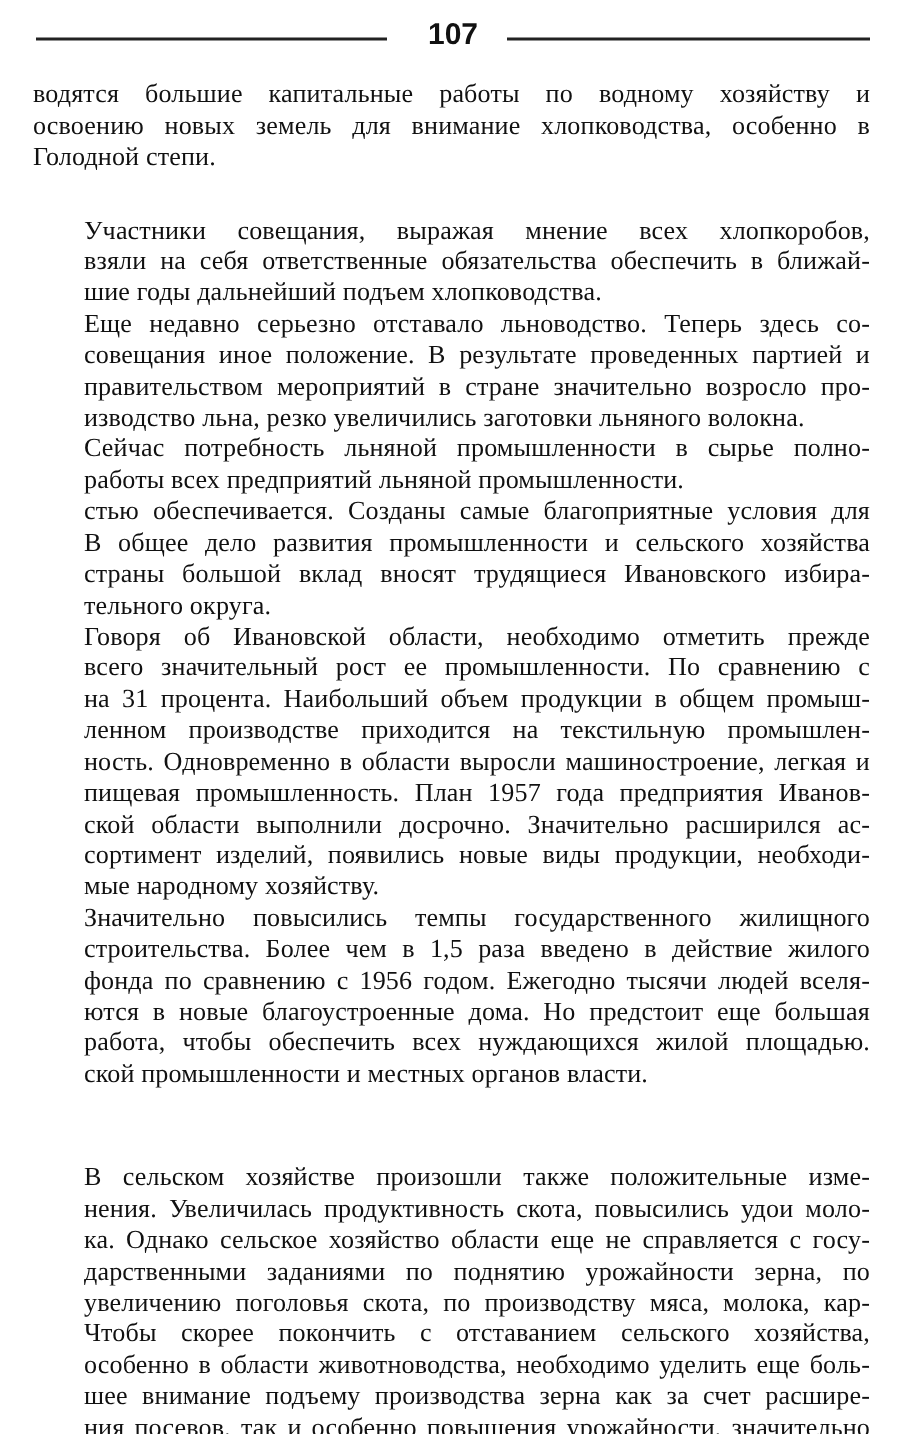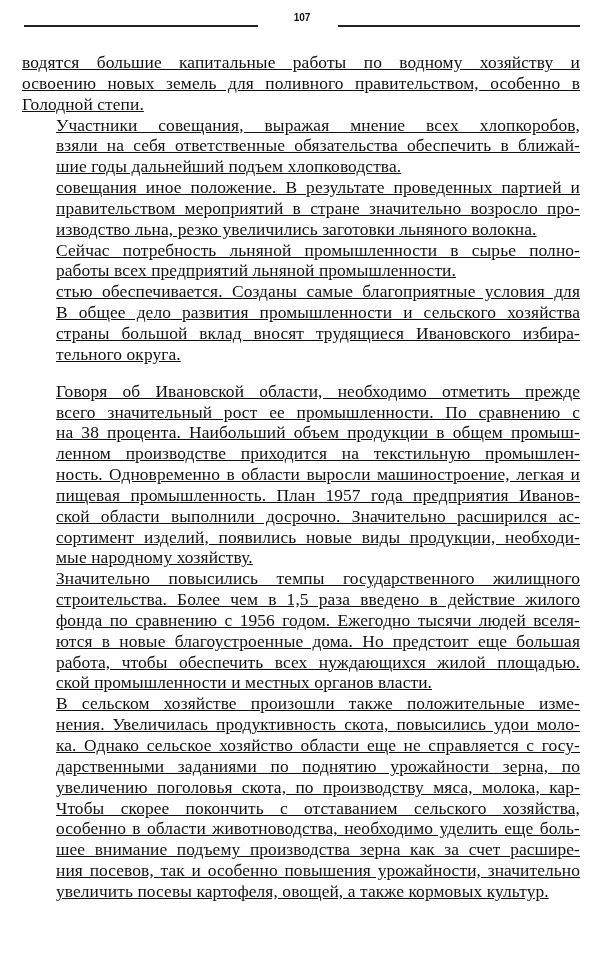--- a/index.html
+++ b/index.html
@@ -3,85 +3,86 @@
 <meta charset="utf-8">
 <style>
   html,body{margin:0;padding:0;background:#fff;}
   body{width:600px;height:956px;position:relative;overflow:hidden;
     font-family:"Liberation Serif","DejaVu Serif",serif;color:#111;}
   .header{position:absolute;top:12px;left:24px;width:556px;height:20px;}
   .rule{position:absolute;top:13px;height:1.5px;background:#222;}
   .rule.l{left:0;width:234px;}
   .rule.r{left:314px;width:242px;}
   .pageno{position:absolute;left:0;width:556px;top:0;text-align:center;
-    font-family:"Liberation Sans",sans-serif;font-size:10px;font-weight:bold;}
+    font-family:"Liberation Sans",sans-serif;font-size:20px;font-weight:bold;}
   .text{position:absolute;top:52px;left:22px;width:558px;
     font-size:17.4px;line-height:20.85px;text-align:justify;
     font-family:"Liberation Serif","DejaVu Serif",serif;letter-spacing:0.1px;}
   .p{margin:0;text-indent:0;}
   .p.ind{text-indent:34px;}
-  .ln{display:block;text-align:justify;text-align-last:justify;white-space:nowrap;text-decoration:underline;}
+  .ln{display:block;text-align:justify;text-align-last:justify;white-space:nowrap;}
   .ln.last{text-align-last:left;}
 </style>
 </head>
 <body>
 
 <div class="header">
   <div class="rule l"></div>
   <div class="pageno">107</div>
   <div class="rule r"></div>
 </div>
 
 <div class="text" id="body-text">
     <div class="p">
       <span class="ln">водятся большие капитальные работы по водному хозяйству и</span>
-      <span class="ln">освоению новых земель для поливного правительством, особенно в</span>
+      <span class="ln">освоению новых земель для внимание хлопководства, особенно в</span>
       <span class="ln last">Голодной степи.</span>
     </div>
     <div class="p ind">
-      <span class="ln" style="text-indent: 34px;">Участники совещания, выражая мнение всех хлопкоробов,</span>
+      <span class="ln" style="text-indent: 34px; margin-top: 28px;">Участники совещания, выражая мнение всех хлопкоробов,</span>
       <span class="ln">взяли на себя ответственные обязательства обеспечить в ближай-</span>
       <span class="ln last">шие годы дальнейший подъем хлопководства.</span>
     </div>
     <div class="p ind">
+      <span class="ln" style="text-indent: 34px;">Еще недавно серьезно отставало льноводство. Теперь здесь со-</span>
       <span class="ln">совещания иное положение. В результате проведенных партией и</span>
       <span class="ln">правительством мероприятий в стране значительно возросло про-</span>
       <span class="ln last">изводство льна, резко увеличились заготовки льняного волокна.</span>
     </div>
     <div class="p ind">
       <span class="ln" style="text-indent: 34px;">Сейчас потребность льняной промышленности в сырье полно-</span>
       <span class="ln last">работы всех предприятий льняной промышленности.</span>
       <span class="ln">стью обеспечивается. Созданы самые благоприятные условия для</span>
     </div>
     <div class="p ind">
       <span class="ln" style="text-indent: 34px;">В общее дело развития промышленности и сельского хозяйства</span>
       <span class="ln">страны большой вклад вносят трудящиеся Ивановского избира-</span>
       <span class="ln last">тельного округа.</span>
     </div>
     <div class="p ind">
-      <span class="ln" style="text-indent: 34px; margin-top: 16px;">Говоря об Ивановской области, необходимо отметить прежде</span>
+      <span class="ln" style="text-indent: 34px;">Говоря об Ивановской области, необходимо отметить прежде</span>
       <span class="ln">всего значительный рост ее промышленности. По сравнению с</span>
-      <span class="ln">на 38 процента. Наибольший объем продукции в общем промыш-</span>
+      <span class="ln">на 31 процента. Наибольший объем продукции в общем промыш-</span>
       <span class="ln">ленном производстве приходится на текстильную промышлен-</span>
       <span class="ln">ность. Одновременно в области выросли машиностроение, легкая и</span>
       <span class="ln">пищевая промышленность. План 1957 года предприятия Иванов-</span>
       <span class="ln">ской области выполнили досрочно. Значительно расширился ас-</span>
       <span class="ln">сортимент изделий, появились новые виды продукции, необходи-</span>
       <span class="ln last">мые народному хозяйству.</span>
     </div>
     <div class="p ind">
       <span class="ln" style="text-indent: 34px;">Значительно повысились темпы государственного жилищного</span>
       <span class="ln">строительства. Более чем в 1,5 раза введено в действие жилого</span>
       <span class="ln">фонда по сравнению с 1956 годом. Ежегодно тысячи людей вселя-</span>
       <span class="ln">ются в новые благоустроенные дома. Но предстоит еще большая</span>
       <span class="ln">работа, чтобы обеспечить всех нуждающихся жилой площадью.</span>
       <span class="ln last">ской промышленности и местных органов власти.</span>
     </div>
     <div class="p ind">
-      <span class="ln" style="text-indent: 34px;">В сельском хозяйстве произошли также положительные изме-</span>
+      <span class="ln" style="text-indent: 34px; margin-top: 48px;">В сельском хозяйстве произошли также положительные изме-</span>
       <span class="ln">нения. Увеличилась продуктивность скота, повысились удои моло-</span>
       <span class="ln">ка. Однако сельское хозяйство области еще не справляется с госу-</span>
       <span class="ln">дарственными заданиями по поднятию урожайности зерна, по</span>
       <span class="ln">увеличению поголовья скота, по производству мяса, молока, кар-</span>
     </div>
     <div class="p ind">
       <span class="ln" style="text-indent: 34px;">Чтобы скорее покончить с отставанием сельского хозяйства,</span>
       <span class="ln">особенно в области животноводства, необходимо уделить еще боль-</span>
       <span class="ln">шее внимание подъему производства зерна как за счет расшире-</span>
       <span class="ln">ния посевов, так и особенно повышения урожайности, значительно</span>

